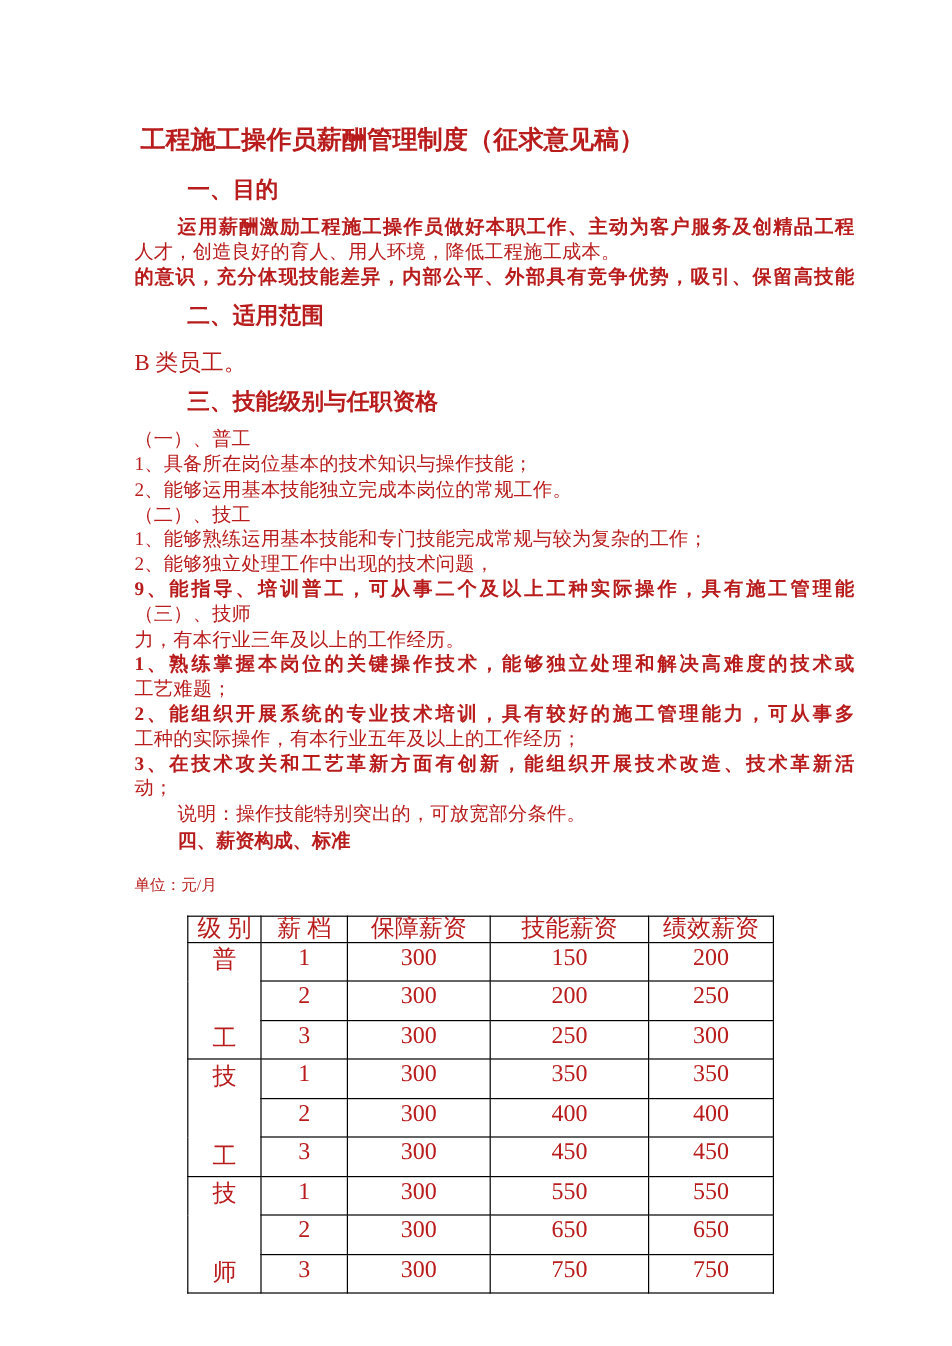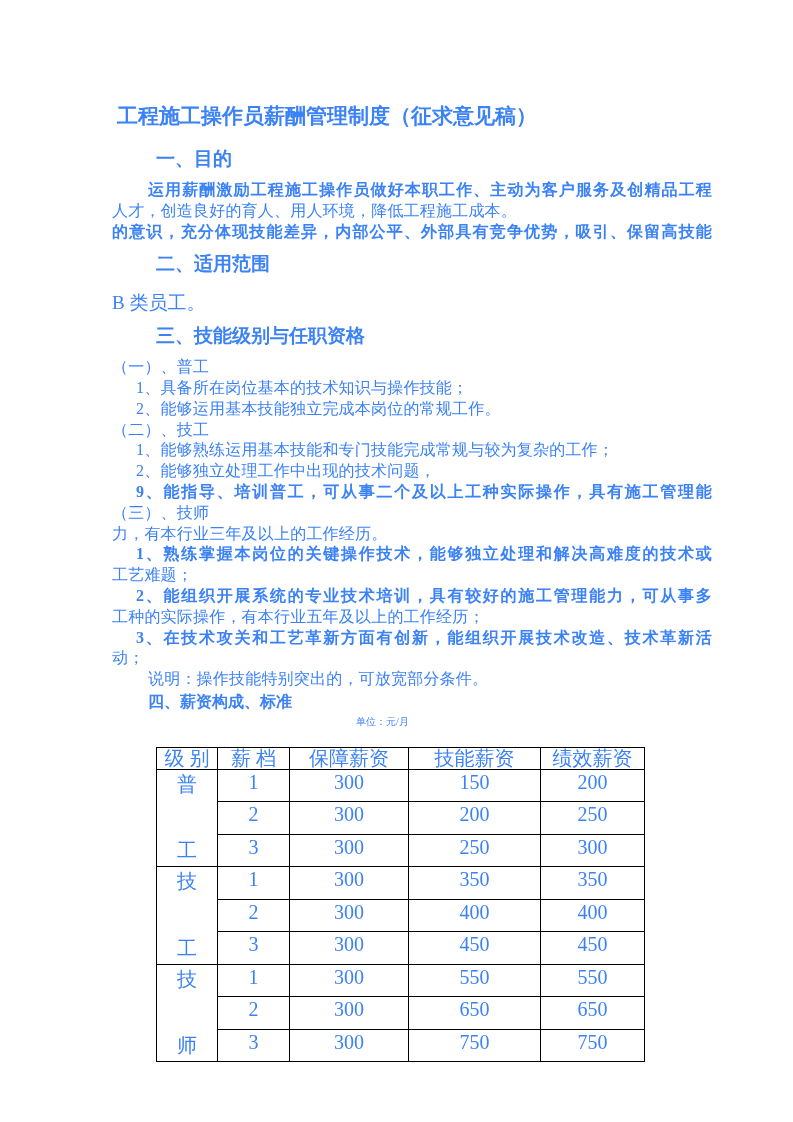--- a/index.html
+++ b/index.html
@@ -1,20 +1,20 @@
 <!DOCTYPE html>
 <html><head>
 <meta charset="utf-8">
 <style>
   html,body { margin:0; padding:0; background:#ffffff; }
   .page {
     position:relative;
     width:788px; height:1122px;
     background:#ffffff;
-    color:#3b82f6;
+    color:#b91c1c;
     font-family:"Liberation Serif","DejaVu Serif",serif;
     overflow:hidden;
   }
   .content { position:absolute; left:112px; top:102px; width:600px; }
 
   .title {
     font-size:21px; font-weight:bold; line-height:28px;
     margin:0 0 0 5px; white-space:nowrap;
   }
   .h2 {
@@ -25,27 +25,27 @@
   .h2.tight2 { margin-top:9px; margin-bottom:8px; }
   .h4 {
     font-size:16px; font-weight:bold; line-height:21px;
     margin:1px 0 0 36px;
   }
   .bline {
     font-size:16px; line-height:20.8px;
     letter-spacing:0.2px;
   }
   .bline.ind { margin-left:36px; }
-  .bline.itm { margin-left:24px; }
+  .bline.itm { margin-left:0; }
   .bline.full { text-align:justify; text-align-last:justify; text-justify:inter-character;font-weight:bold; }
   .scope-body { font-size:19px; line-height:20.8px; }
 
   .unit {
-    width:541px; text-align:center;
-    font-size:10px; line-height:19px; margin-top:0;
+    width:541px; text-align:left;
+    font-size:13px; line-height:19px; margin-top:16px;
   }
 
   table.salary {
     border-collapse:collapse; table-layout:fixed;
     margin:16px 0 0 44px; width:488px;
     font-size:20px;
   }
   table.salary th, table.salary td {
     border:1px solid #000000;
     text-align:center; font-weight:normal;

